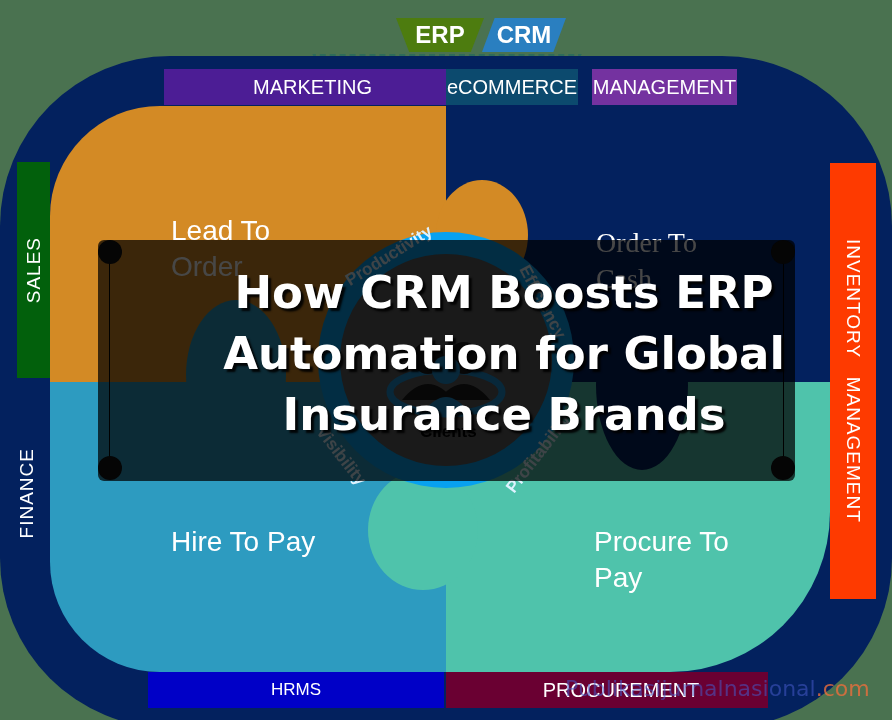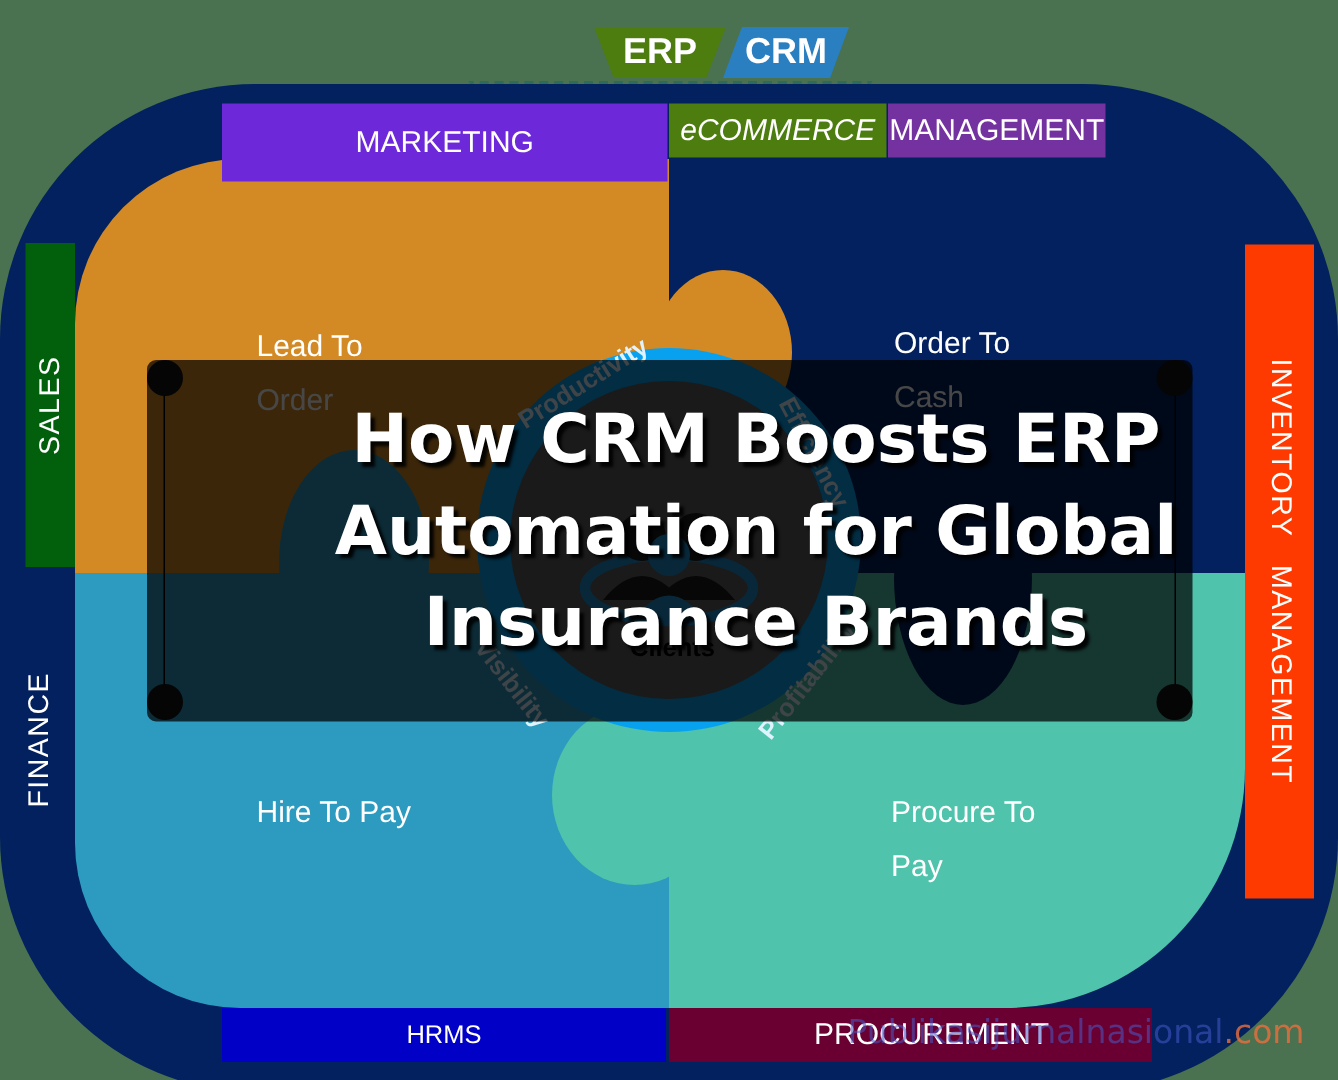--- a/index.html
+++ b/index.html
@@ -9,36 +9,36 @@
   #top-frame{left:280px;top:-4px;width:330px;height:58px;border:2px dashed #2e6b5a;border-top:none;
     clip-path:polygon(0 0,100% 0,90% 100%,10% 100%);}
   .tab{top:18px;height:34px;color:#fff;font-weight:bold;font-size:24px;display:flex;align-items:center;justify-content:center;}
   #tab-scm{left:318px;width:80px;background:#2a7fc0;clip-path:polygon(0 0,100% 0,85% 100%,15% 100%);margin-top:44px;}
   #tab-erp{left:396px;width:88px;background:#4d7c0f;clip-path:polygon(0 0,100% 0,85% 100%,15% 100%);}
   #tab-crm{left:482px;width:84px;background:#2a7fc0;clip-path:polygon(15% 0,100% 0,85% 100%,0 100%);}
   
   #frame{left:0;top:56px;width:892px;height:672px;background:#03215e;border-radius:170px 170px 170px 170px;}
   
   .bar{color:#fff;font-size:20px;display:flex;align-items:center;justify-content:center;}
-  #bar-marketing{left:148px;top:69px;width:297px;height:52px;background:#6d28d9;}
-  #bar-ecommerce{left:446px;top:69px;width:145px;height:36px;background:#4d7c0f;font-style:italic;}
+  #bar-marketing{left:164px;top:69px;width:297px;height:36px;background:#4c1d95;}
+  #bar-ecommerce{left:446px;top:69px;width:132px;height:36px;background:#0c4a6e;}
   #bar-logistics{left:592px;top:69px;width:145px;height:36px;background:#7432a0;}
   #bar-sales{left:17px;top:162px;width:33px;height:216px;background:#02600c;}
   #bar-inventory{left:830px;top:163px;width:46px;height:436px;background:#fe3a00;}
   #bar-hrms{left:148px;top:672px;width:296px;height:36px;background:#0000c7;font-size:17px;}
   #bar-procurement{left:446px;top:672px;width:294px;height:36px;background:#6a0032;padding-left:28px;}
   .vtext{writing-mode:vertical-rl;font-size:19px;letter-spacing:1px;}
   #lbl-sales{transform:rotate(180deg);}
   #lbl-finance{left:16px;top:448px;color:#fff;transform:rotate(180deg);}
   
   #q-tl{left:50px;top:106px;width:396px;height:276px;background:#d38a25;border-radius:110px 0 0 0;}
   #q-tr{left:446px;top:106px;width:384px;height:276px;background:#03215e;}
   #q-bl{left:50px;top:382px;width:396px;height:290px;background:#2d9bc0;border-radius:0 0 0 110px;}
   #q-br{left:446px;top:382px;width:384px;height:290px;background:#4fc3ab;border-radius:0 0 160px 0;}
-  .qlabel{color:#fff;font-size:20px;line-height:36px;}
+  .qlabel{color:#fff;font-size:28px;line-height:36px;}
   
   .knob{border-radius:50%;}
   
   #ring{left:318px;top:232px;width:256px;height:256px;border-radius:50%;background:#08a1ef;}
   #ring-inner{left:340px;top:254px;width:212px;height:212px;border-radius:50%;background:#5d5d5d;}
   .ringword{color:#dff3ff;font-weight:bold;font-size:17px;}
   
   #overlay{left:98px;top:240px;width:697px;height:241px;background:rgba(0,0,0,0.72);border-radius:6px;}
   .corner{width:24px;height:24px;border-radius:50%;background:#050505;}
   #banner-title{left:98px;top:262px;width:812px;text-align:center;color:#fff;font-family:"DejaVu Sans",sans-serif;
@@ -86,21 +86,21 @@
   </div>
 <div id="bar-procurement" class="abs bar">
     <span>PROCUREMENT</span>
   </div>
 <span id="lbl-finance" class="abs vtext">FINANCE</span>
 
 <div class="abs qlabel" style="left:171px;top:213px;">
   <div>Lead To</div>
   <div>Order</div>
 </div>
-<div class="abs qlabel" style="left:596px;top:211px;">
+<div class="abs qlabel" style="left:596px;top:225px;font-family:Liberation Serif, serif;">
   <div>Order To</div>
   <div>Cash</div>
 </div>
 <div class="abs qlabel" style="left:171px;top:524px;">
   <div>Hire To Pay</div>
 </div>
 <div class="abs qlabel" style="left:594px;top:524px;">
   <div>Procure To</div>
   <div>Pay</div>
 </div>

